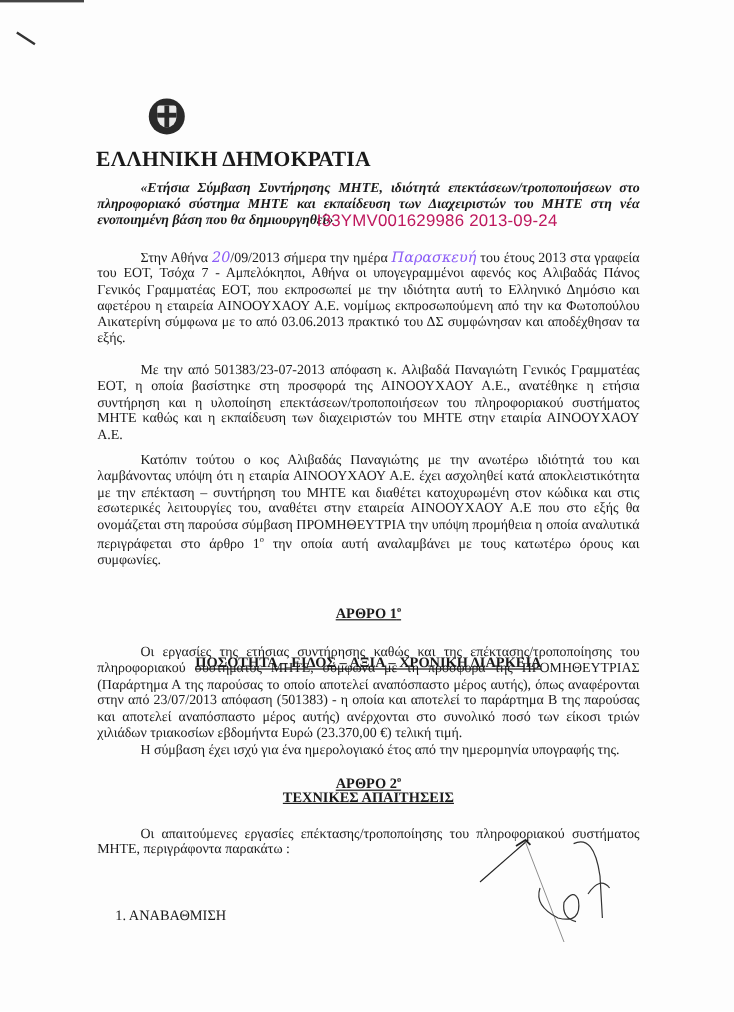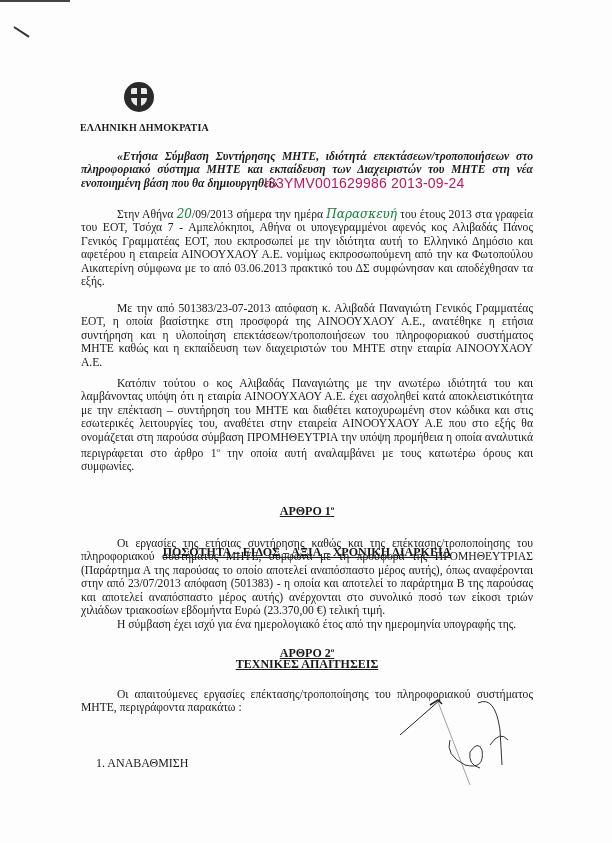--- a/index.html
+++ b/index.html
@@ -8,27 +8,27 @@
     .page { position: absolute; left: 0; top: 0; width: 612px; height: 843px; background: #fdfdfd; }
     .scan-mark { position: absolute; left: 14px; top: 26px; width: 18px; height: 2px; background: #333;
                  transform: rotate(33deg); transform-origin: left center; }
     .top-edge { position: absolute; left: 0; top: 0; width: 70px; height: 2px; background: #444; }
     .emblem { position: absolute; left: 124px; top: 82px; width: 30px; height: 30px; border-radius: 50%;
               background: #2a2a2a; }
     .emblem .inner { position: absolute; left: 7px; top: 6px; width: 16px; height: 18px; background: #e8e8e8;
                      border-radius: 2px 2px 8px 8px; }
     .emblem .crossv { position: absolute; left: 13px; top: 6px; width: 4px; height: 18px; background: #2a2a2a; }
     .emblem .crossh { position: absolute; left: 7px; top: 12px; width: 16px; height: 4px; background: #2a2a2a; }
-    .republic { position: absolute; left: 80px; top: 122px; font-size: 10px; font-weight: bold; letter-spacing: 0.2px; }
+    .republic { position: absolute; left: 80px; top: 122px; font-size: 18px; font-weight: bold; letter-spacing: 0.2px; }
     .p { position: absolute; left: 81px; width: 452px; font-size: 11.6px; line-height: 13.4px;
          text-align: justify; text-indent: 36px; }
     .title-p { top: 150px; font-weight: bold; font-style: italic; }
     .stamp { position: absolute; left: 264px; top: 175px; font-family: "Liberation Sans", sans-serif;
              font-size: 14px; color: #be185d; letter-spacing: 0.2px; }
-    .handwriting { font-family: "DejaVu Serif", serif; font-style: italic; font-size: 12px; color: #15803d; }
+    .handwriting { font-family: "DejaVu Serif", serif; font-style: italic; font-size: 12px; color: #8b5cf6; }
     .art-head { position: absolute; left: 81px; width: 452px; text-align: center; font-weight: bold;
                 font-size: 12px; line-height: 14px; text-decoration: underline; }
     .sup { font-size: 7px; vertical-align: super; }
     .item1 { position: absolute; left: 96px; top: 756px; font-size: 12px; font-weight: normal; }
     .signature { position: absolute; left: 390px; top: 690px; }
   </style>
 </head>
 <body>
 
 <div class="page">

